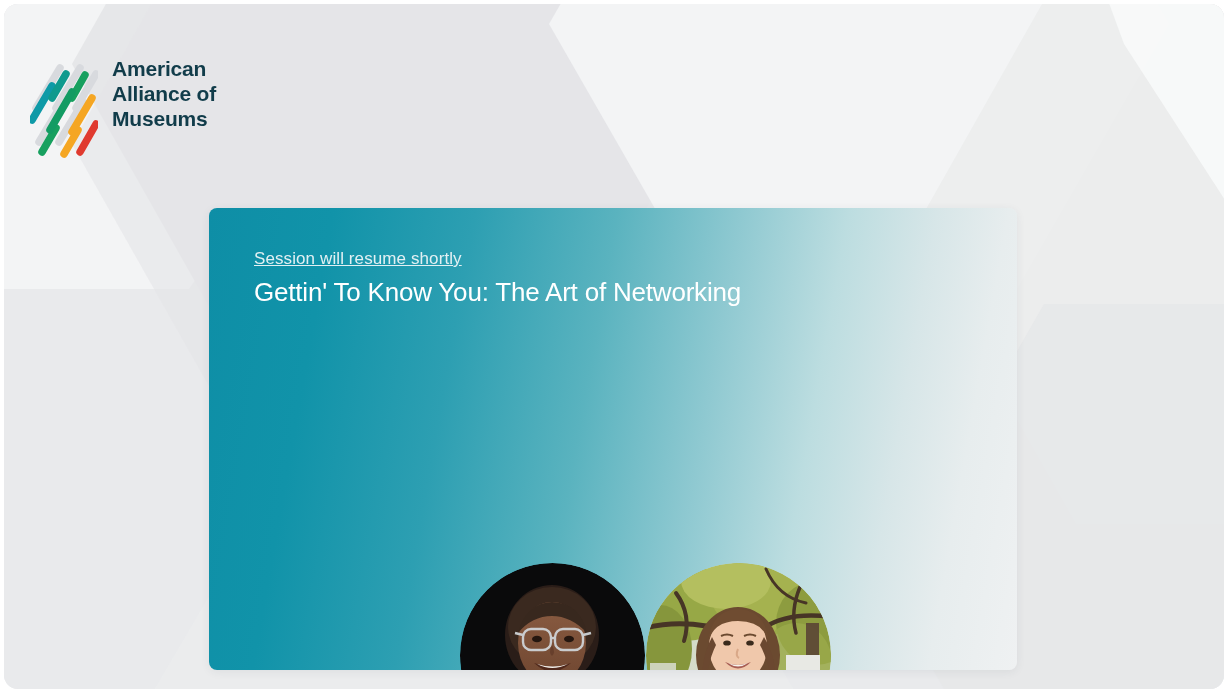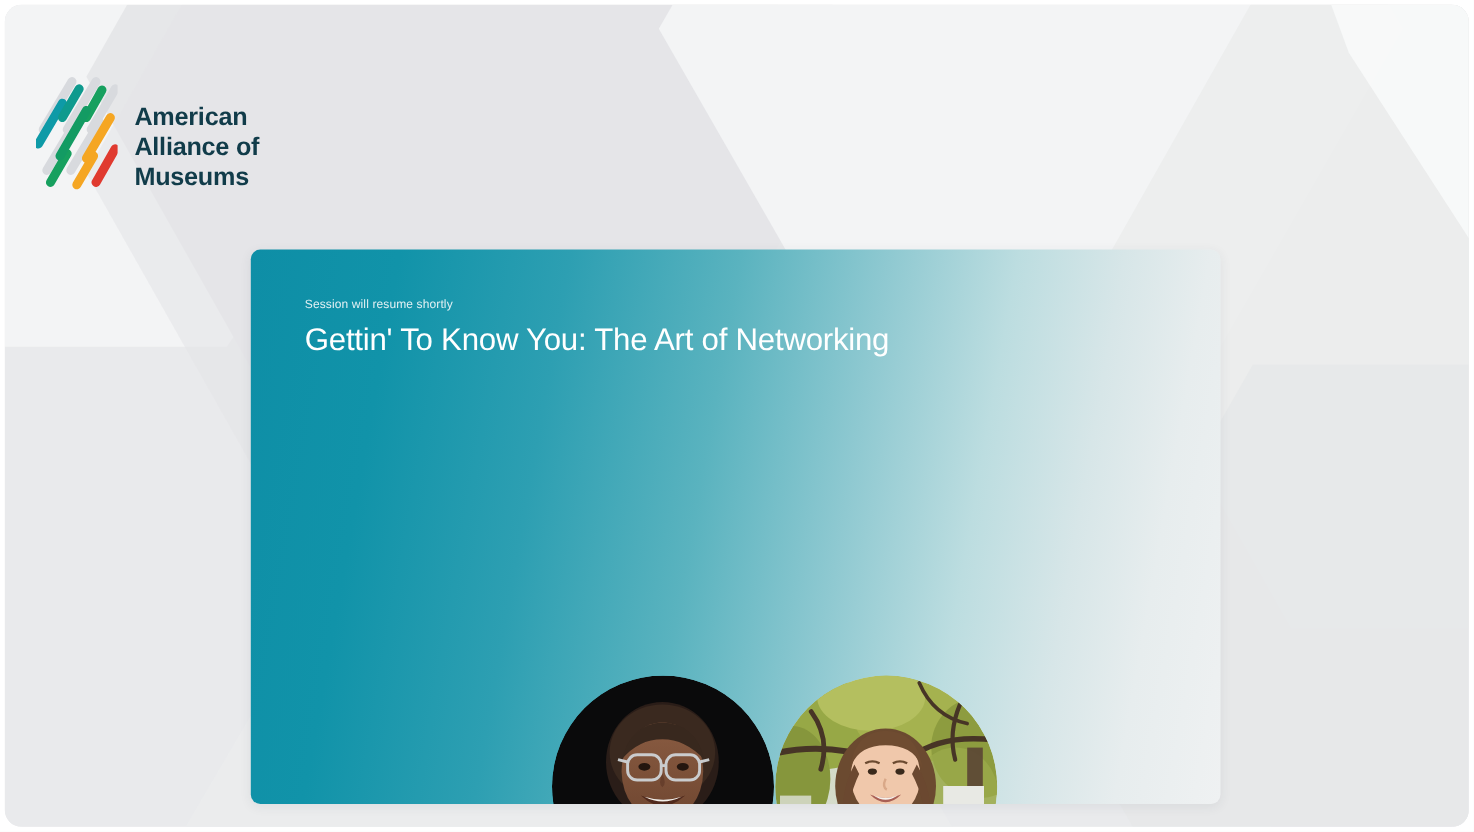--- a/index.html
+++ b/index.html
@@ -40,21 +40,21 @@
     width: 100%;
     height: 100%;
   }
 
   
   #logo-block {
     position: absolute;
     left: 26px;
     top: 52px;
     display: flex;
-    align-items: flex-end;
+    align-items: flex-start;
     gap: 14px;
     z-index: 5;
   }
   #logo-mark {
     width: 68px;
     height: 104px;
     display: block;
   }
   #logo-wordmark {
     font-family: "Liberation Sans", sans-serif;
@@ -88,25 +88,26 @@
     box-shadow: 0 2px 10px rgba(40,60,70,0.07);
   }
 
   #card-header {
     position: absolute;
     left: 45px;
     top: 41px;
     width: 700px;
   }
   #session-status {
-    font-size: 10px;
+    font-size: 17px;
     color: #e2f0f3;
     letter-spacing: 0.1px;
     margin: 0 0 8px 0;
     font-weight: normal;
+    text-decoration: underline;
   }
   #session-title {
     font-size: 26px;
     font-weight: normal;
     color: #ffffff;
     margin: 0;
     letter-spacing: -0.2px;
     line-height: 31px;
   }
 

